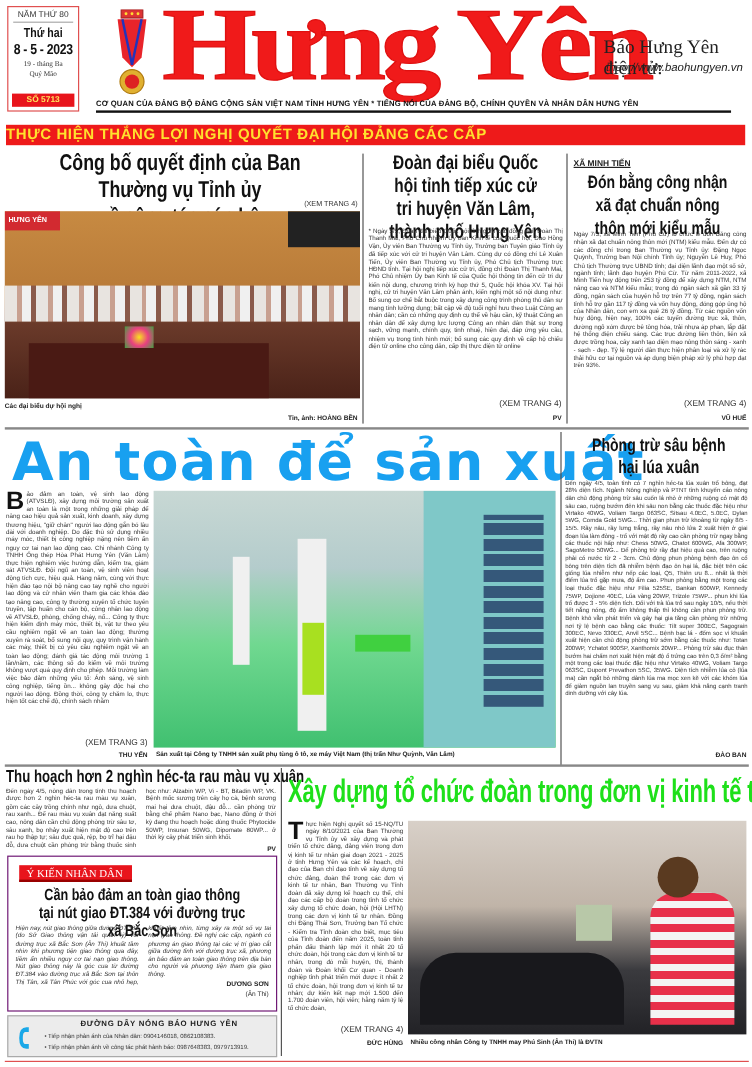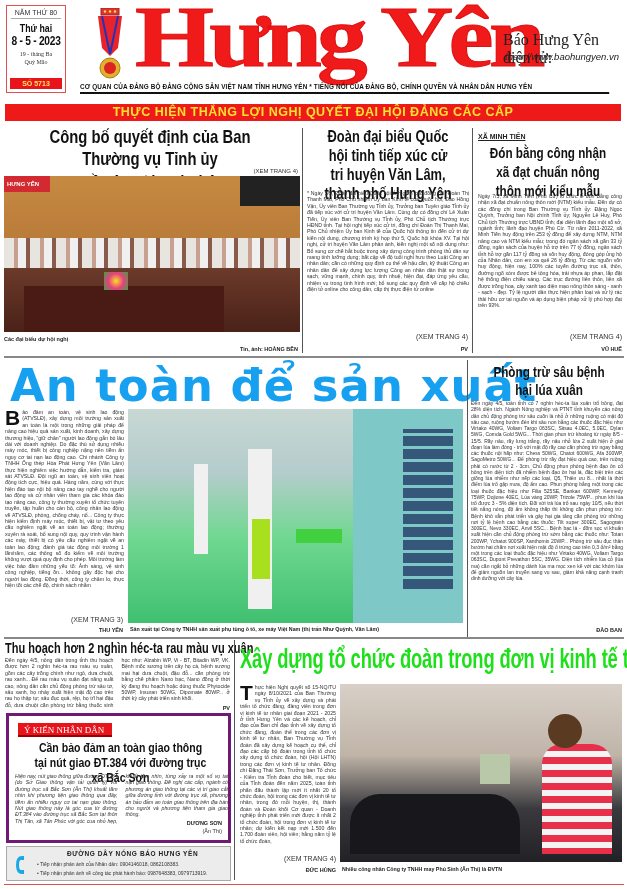--- a/index.html
+++ b/index.html
@@ -9,33 +9,33 @@
 .mh-year{font-size:7px;color:#333;padding-top:3px;border-bottom:1px solid #aaa;margin:0 4px;padding-bottom:2px}
 .mh-day{font-family:"Liberation Sans",sans-serif;font-weight:bold;font-size:11px;color:#111;margin-top:3px;transform:scaleX(.8)}
 .mh-date{font-weight:bold;font-size:12px;color:#111;transform:scaleX(.85);letter-spacing:-.3px}
 .mh-lunar{font-family:"Liberation Serif",serif;font-size:6px;color:#333;line-height:8px;margin-top:2px}
 .mh-issue{position:absolute;left:3px;right:3px;bottom:3px;background:#e8141c;color:#ffe45c;font-size:7px;font-weight:bold;line-height:11px}
 .medal{left:92px;top:8px;width:36px;height:72px}
 .logo{left:135px;top:-6px;font-family:"Liberation Serif",serif;font-weight:bold;font-size:86px;color:#f01a1a;letter-spacing:-4px;line-height:1;transform:scaleX(1.18);transform-origin:left top;-webkit-text-stroke:1px #e01010}
 .online-label{left:503px;top:31px;font-family:Liberation Serif, serif;font-size:16px;color:#222}
 .online-url{left:505px;top:51px;font-size:9.5px;font-style:italic;color:#222}
 .tagline{left:80px;top:83px;width:540px;font-size:6.5px;font-weight:bold;color:#111;border-bottom:2px solid #111;padding-bottom:2px;white-space:nowrap;letter-spacing:.15px;transform:scaleX(.98);transform-origin:left}
-.banner{left:5px;top:104px;width:616px;height:17px;background:#ee1a1a;color:#ffe12e;font-weight:bold;font-size:12.5px;text-align:center;line-height:17px;letter-spacing:.5px}
+.banner{left:5px;top:104px;width:616px;height:17px;background:#ee1a1a;color:#ffe12e;font-weight:bold;font-size:12.5px;text-align:left;line-height:17px;letter-spacing:.5px}
 .h1{font-weight:bold;color:#111;text-align:center;transform:scaleX(.78);transform-origin:center top;line-height:1.18}
 .see{font-size:6px;color:#333;text-align:right}
 .body-text{font-size:5.2px;line-height:6.4px;color:#333;text-align:justify}
 .photo{background:#8a6b3a;overflow:hidden}
 .caption{font-size:5.5px;font-weight:bold;color:#222}
 .byline{font-size:5.5px;font-weight:bold;color:#222;text-align:right}
 .vline{background:#555;width:1px}
 .hline{background:#888;height:2px}
 .big-blue{left:10px;top:360px;font-family:"DejaVu Sans",sans-serif;font-weight:bold;font-size:44px;color:#18a0f0;letter-spacing:1px;transform:scaleX(1.02);transform-origin:left top}
 .green-head{left:240px;top:644px;font-weight:bold;font-size:27px;color:#1ee01a;transform:scaleX(.68);transform-origin:left top;white-space:nowrap;letter-spacing:-.2px}
 .dropcap{float:left;font-size:21px;font-weight:bold;line-height:18px;margin-right:2px;color:#111}
-.opinion{left:6px;top:713px;width:225px;height:130px;border:3px solid #701a75}
+.opinion{left:6px;top:713px;width:225px;height:130px;border:1px solid #701a75}
 .op-tag{position:absolute;left:9px;top:7px;width:94px;height:14px;background:#e8141c;color:#fff;font-family:"Liberation Serif",serif;font-size:9px;line-height:14px;padding-left:6px;border-bottom:2px solid #900}
 .hotline{left:6px;top:846px;width:225px;height:35px;background:#ececec;border:1px solid #aaa}
 </style>
 </head>
 <body>
 
 <div class="abs masthead-box">
   <div class="mh-year">NĂM THỨ 80</div>
   <div class="mh-day">Thứ hai</div>
   <div class="mh-date">8 - 5 - 2023</div>

